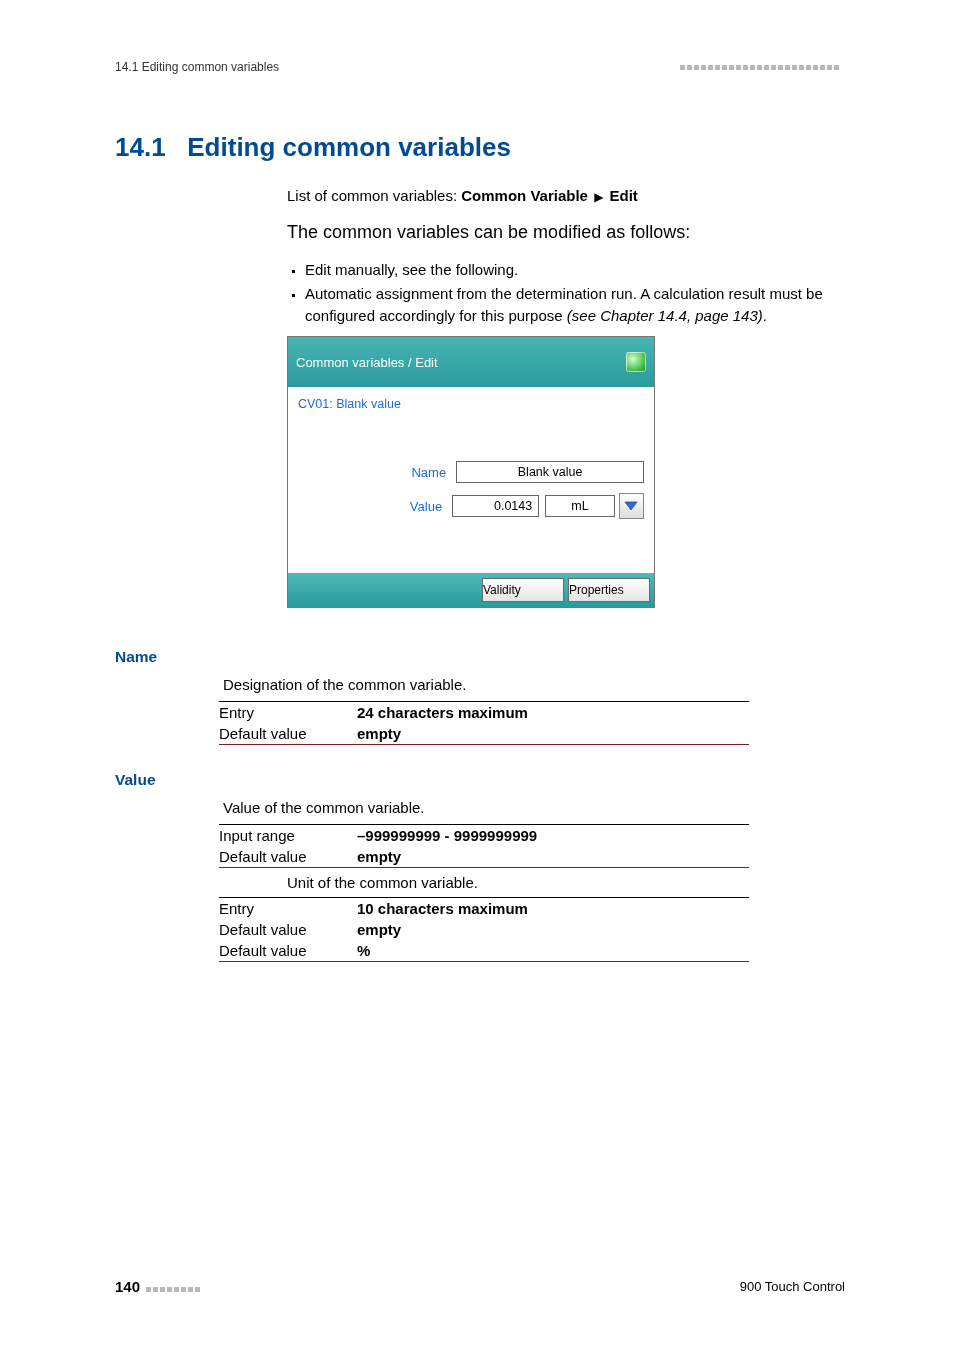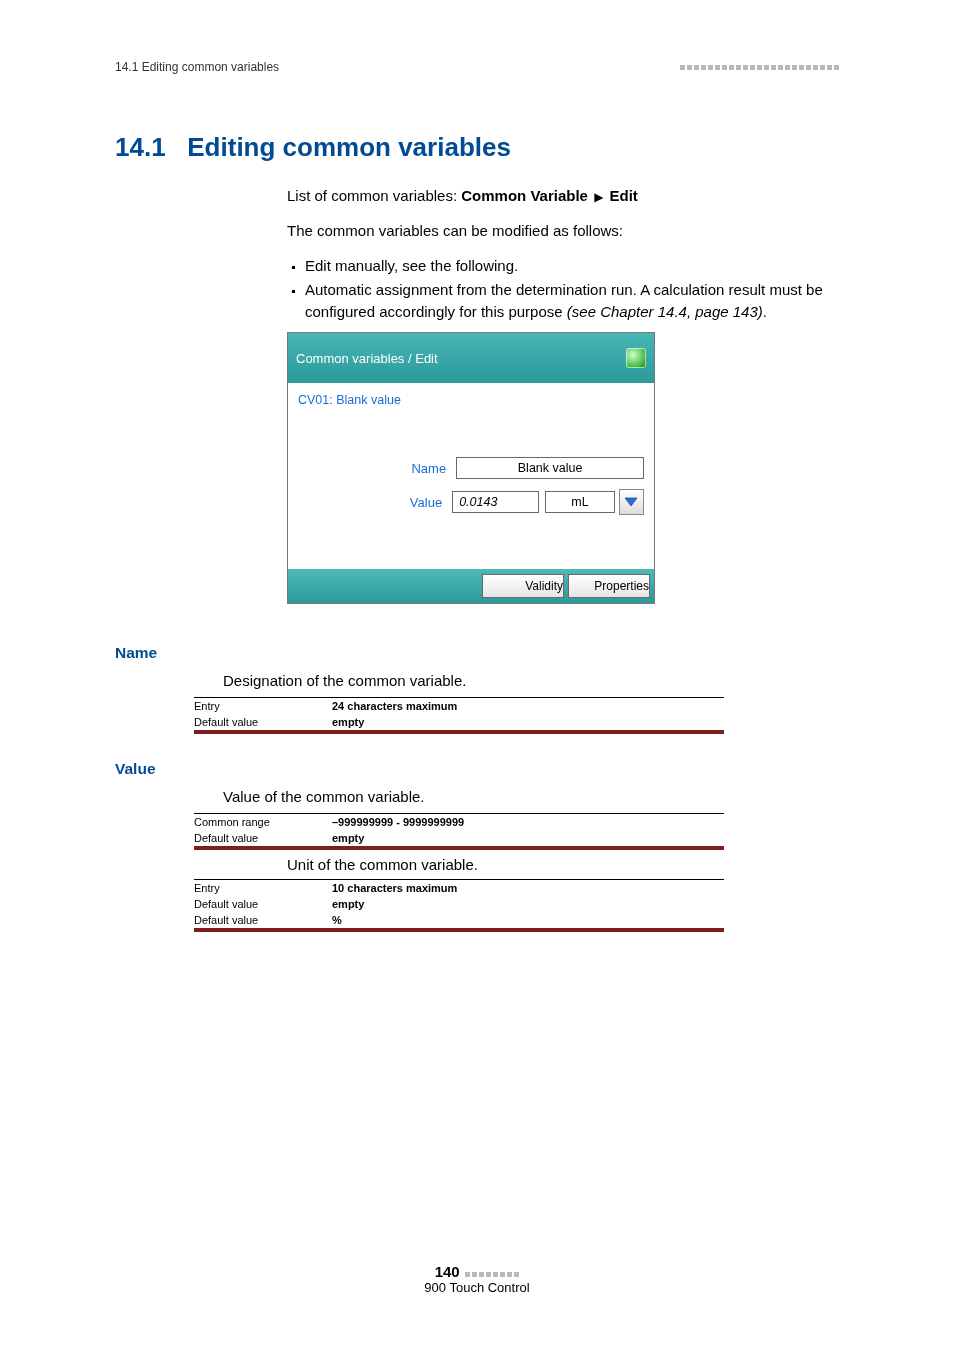--- a/index.html
+++ b/index.html
@@ -40,21 +40,21 @@
   .section-title {
     color: #004b93;
     font-weight: 700;
     font-size: 26px;
     margin: 0 0 22px 0;
   }
   .indent-block {
     margin-left: 172px;
   }
   .para {
-    font-size: 15px;
+    font-size: 18px;
     line-height: 1.4;
     margin: 0 0 14px 0;
   }
   .breadcrumb {
     font-size: 15px;
   }
   .breadcrumb .arrow {
     font-size: 12px;
     padding: 0 2px;
   }
@@ -119,21 +119,21 @@
     font-size: 13px;
   }
   .form-field {
     border: 1px solid #666;
     background: #fff;
     font-size: 12.5px;
     padding: 3px 6px;
     box-sizing: border-box;
   }
   .field-name { width: 190px; text-align: center; }
-  .field-val  { width: 90px; text-align: left; font-style: italic; }
+  .field-val  { width: 90px; text-align: right; }
   .field-unit { width: 72px; margin-left: 6px; text-align: center; }
   .dropdown-btn {
     width: 24px;
     height: 24px;
     background: linear-gradient(#fff,#ddd);
     border: 1px solid #888;
     margin-left: 4px;
     display: flex;
     align-items: center;
     justify-content: center;
@@ -146,68 +146,68 @@
     justify-content: flex-end;
     align-items: center;
     padding: 0 4px;
   }
   .panel-footer .btn {
     background: linear-gradient(#fff,#e5e5e5);
     border: 1px solid #6a6a6a;
     font-size: 12px;
     padding: 4px 0;
     width: 80px;
-    text-align: right;
+    text-align: left;
     margin-left: 4px;
     cursor: pointer;
   }
 
   
   .def-heading {
     color: #004b93;
     font-weight: 700;
     font-size: 15.5px;
     margin: 0 0 10px 0;
   }
   .def-block { margin-bottom: 26px; }
   .def-desc {
     font-size: 15px;
     margin: 0 0 8px 108px;
   }
   .def-table {
-    margin-left: 79px;
+    margin-left: 104px;
     width: 530px;
     border-top: 1px solid #000;
-    border-bottom: 4px solid #7f1d1d;
-    font-size: 11px;
+    border-bottom: 1px solid #7f1d1d;
+    font-size: 15px;
   }
   .def-table .row {
     display: flex;
     padding: 2px 0;
   }
   .def-table .row + .row { }
   .def-table .k { width: 138px; }
   .def-table .v { flex: 1; font-weight: 700; }
   .def-table-mid {
     margin-left: 172px;
     width: 530px;
     font-size: 15px;
     padding: 6px 0;
   }
 
   
   .page-footer {
     position: absolute;
     bottom: 55px;
     left: 115px;
-    right: 115px;
-    display: flex;
+    right: 109px;
+    display: flex;
+    justify-content: space-between;
     align-items: center;
     font-size: 13px;
-    flex-direction: column;
   }
   .page-footer .pnum { font-weight: 700; font-size: 15px; }
   .page-footer .ticks span {
     display: inline-block;
     width: 5px;
     height: 5px;
     margin-left: 2px;
     background: #b9b9b9;
   }
 </style>
@@ -307,21 +307,21 @@
           <div class="v">empty</div>
         </div>
     </div>
   </div>
 
   <div class="def-block">
     <div class="def-heading">Value</div>
     <div class="def-desc">Value of the common variable.</div>
     <div class="def-table">
       <div class="row">
-          <div class="k">Common range</div>
+          <div class="k">Input range</div>
           <div class="v">–999999999 - 9999999999</div>
         </div>
       <div class="row">
           <div class="k">Default value</div>
           <div class="v">empty</div>
         </div>
     </div>
     <div class="def-table-mid">Unit of the common variable.</div>
     <div class="def-table">
       <div class="row">

